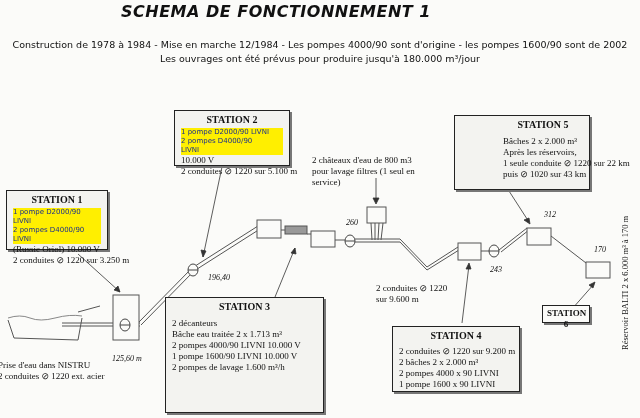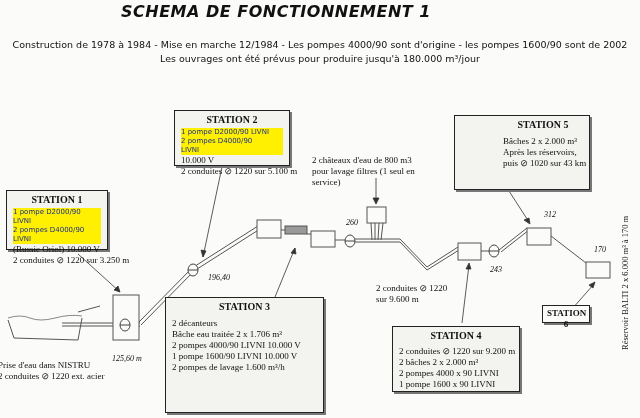--- a/index.html
+++ b/index.html
@@ -116,38 +116,39 @@
   <div class="hd">STATION 2</div>
   <span class="hl">1 pompe D2000/90 LIVNI</span>
   <span class="hl">2 pompes D4000/90 LIVNI</span>
   <span class="ln">10.000 V</span>
   <span class="ln">2 conduites ⊘ 1220 sur 5.100 m</span>
 </div>
 
 <div class="box" style="left:165px;top:297px;width:159px;height:116px;">
   <div class="hd" style="margin-bottom:6px;">STATION 3</div>
   <span class="ln">2 décanteurs</span>
-  <span class="ln">Bâche eau traitée 2 x 1.706 m³</span>
+  <span class="ln">Bâche eau traitée 2 x 1.713 m³</span>
   <span class="ln">2 pompes 4000/90 LIVNI 10.000 V</span>
   <span class="ln">1 pompe 1600/90 LIVNI 10.000 V</span>
   <span class="ln">2 pompes de lavage 1.600 m³/h</span>
 </div>
 
 <div class="box" style="left:392px;top:326px;width:128px;height:66px;">
   <div class="hd" style="margin-bottom:5px;">STATION 4</div>
   <span class="ln">2 conduites ⊘ 1220 sur 9.200 m</span>
   <span class="ln">2 bâches 2 x 2.000 m³</span>
   <span class="ln">2 pompes 4000 x 90 LIVNI</span>
   <span class="ln">1 pompe 1600 x 90 LIVNI</span>
 </div>
 
 <div class="box" style="left:454px;top:115px;width:136px;height:75px;padding-left:48px;">
   <div class="hd" style="margin-bottom:6px;">STATION 5</div>
   <span class="ln">Bâches 2 x 2.000 m³</span>
   <span class="ln">Après les réservoirs,</span>
+  <span class="ln">1 seule conduite ⊘ 1220 sur 22 km</span>
   <span class="ln">puis ⊘ 1020  sur 43 km</span>
 </div>
 
 <div class="box" style="left:542px;top:305px;width:48px;height:18px;padding:2px 4px;background:#fbfbf9;">
   <div class="hd" style="margin:0;font-size:9px;">STATION 6</div>
 </div>
 
 <div class="lbl" style="left:312px;top:155px;">
   <span class="ln">2 châteaux d'eau de 800 m3</span>
   <span class="ln">pour lavage filtres (1 seul en</span>

